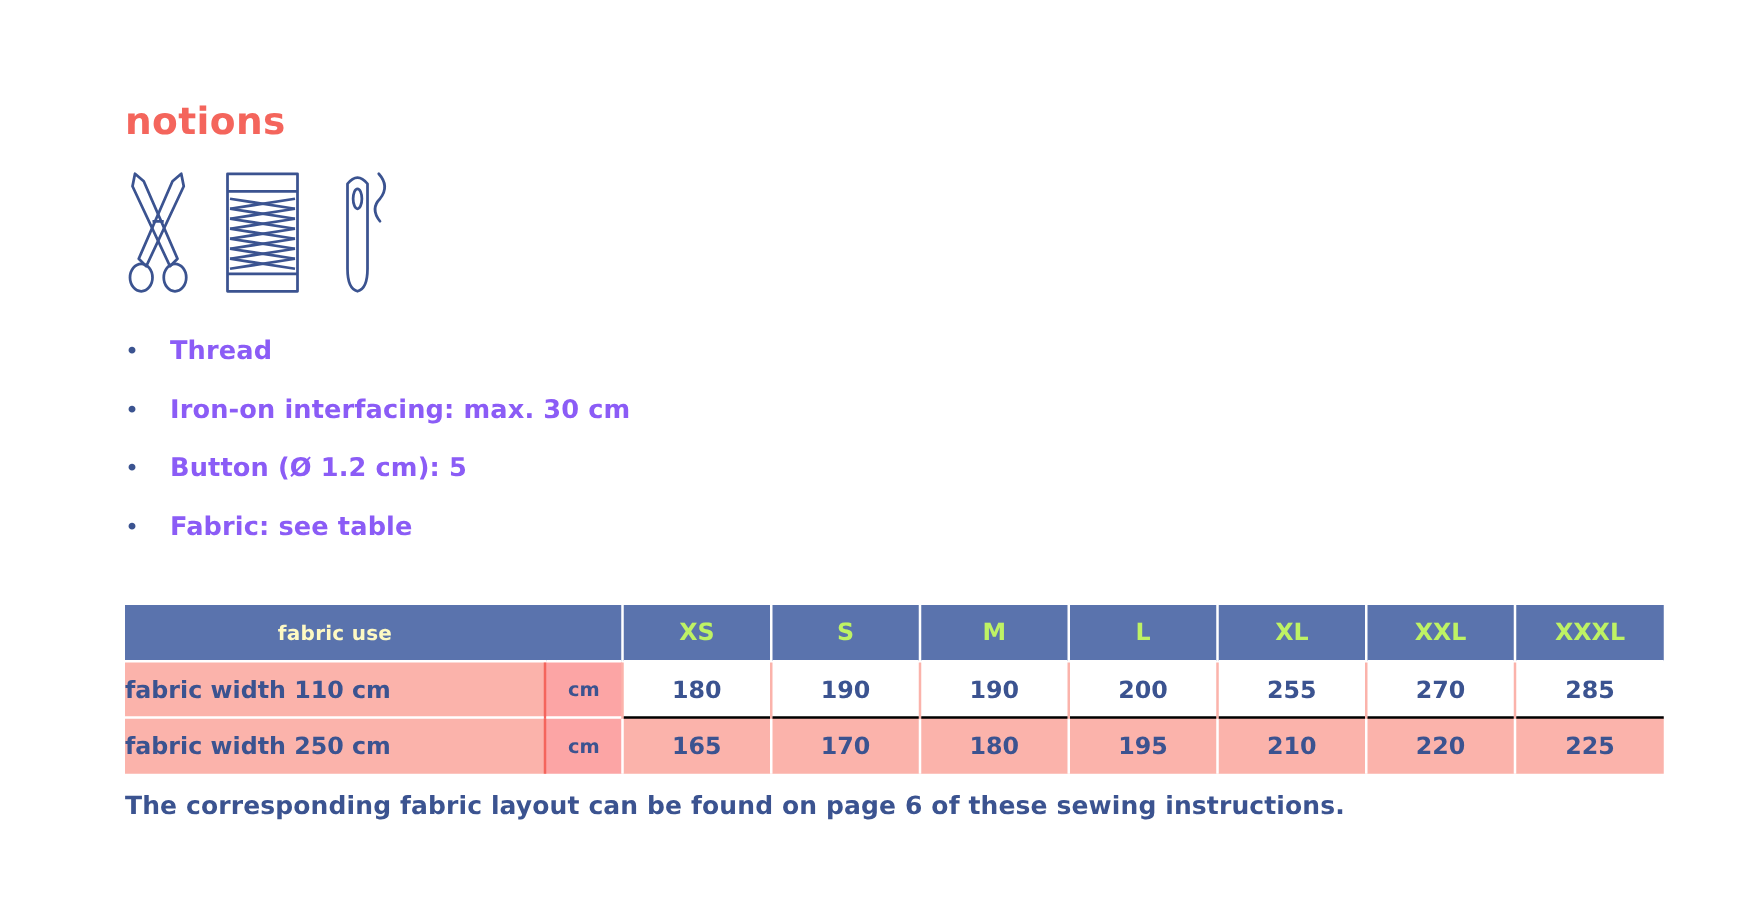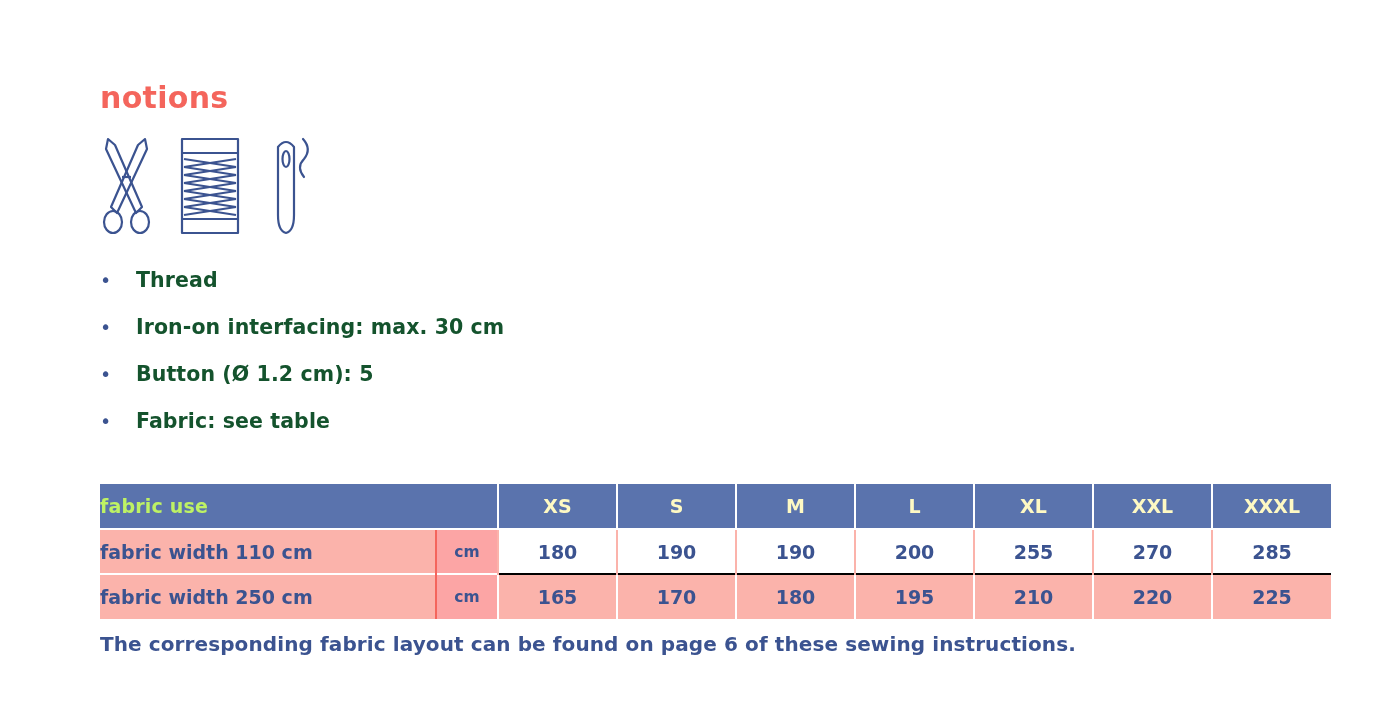--- a/index.html
+++ b/index.html
@@ -60,21 +60,21 @@
     font-size: 19px;
     line-height: 1;
     color: #3b5390;
     text-align: left;
     padding-left: 4px;
     box-sizing: border-box;
   }
   .bullet-text {
     font-size: 20.5px;
     font-weight: bold;
-    color: #14532d;
+    color: #8b5cf6;
     letter-spacing: 0.1px;
   }
 
   
   .table-wrap {
     position: absolute;
     left: 84px;
     top: 484px;
     width: 1230px;
   }
@@ -82,36 +82,36 @@
     border-collapse: collapse;
     width: 1230px;
     table-layout: fixed;
   }
   table.fabric th, table.fabric td {
     padding: 0;
     margin: 0;
   }
   .head-label {
     background: #5a73ad;
-    color: #bef264;
-    font-size: 19px;
-    font-weight: bold;
-    text-align: left;
+    color: #fef9c3;
+    font-size: 16px;
+    font-weight: bold;
+    text-align: center;
     padding-left: 12px;
     height: 44px;
     box-sizing: border-box;
     letter-spacing: 0.2px;
   }
   .head-unit {
     background: #5a73ad;
     height: 44px;
   }
   .head-size {
     background: #5a73ad;
-    color: #fef9c3;
+    color: #bef264;
     font-size: 19px;
     font-weight: bold;
     text-align: center;
     height: 44px;
     box-sizing: border-box;
     border-left: 2px solid #ffffff;
   }
   .row-label {
     background: #fbb3ab;
     color: #3b5390;

